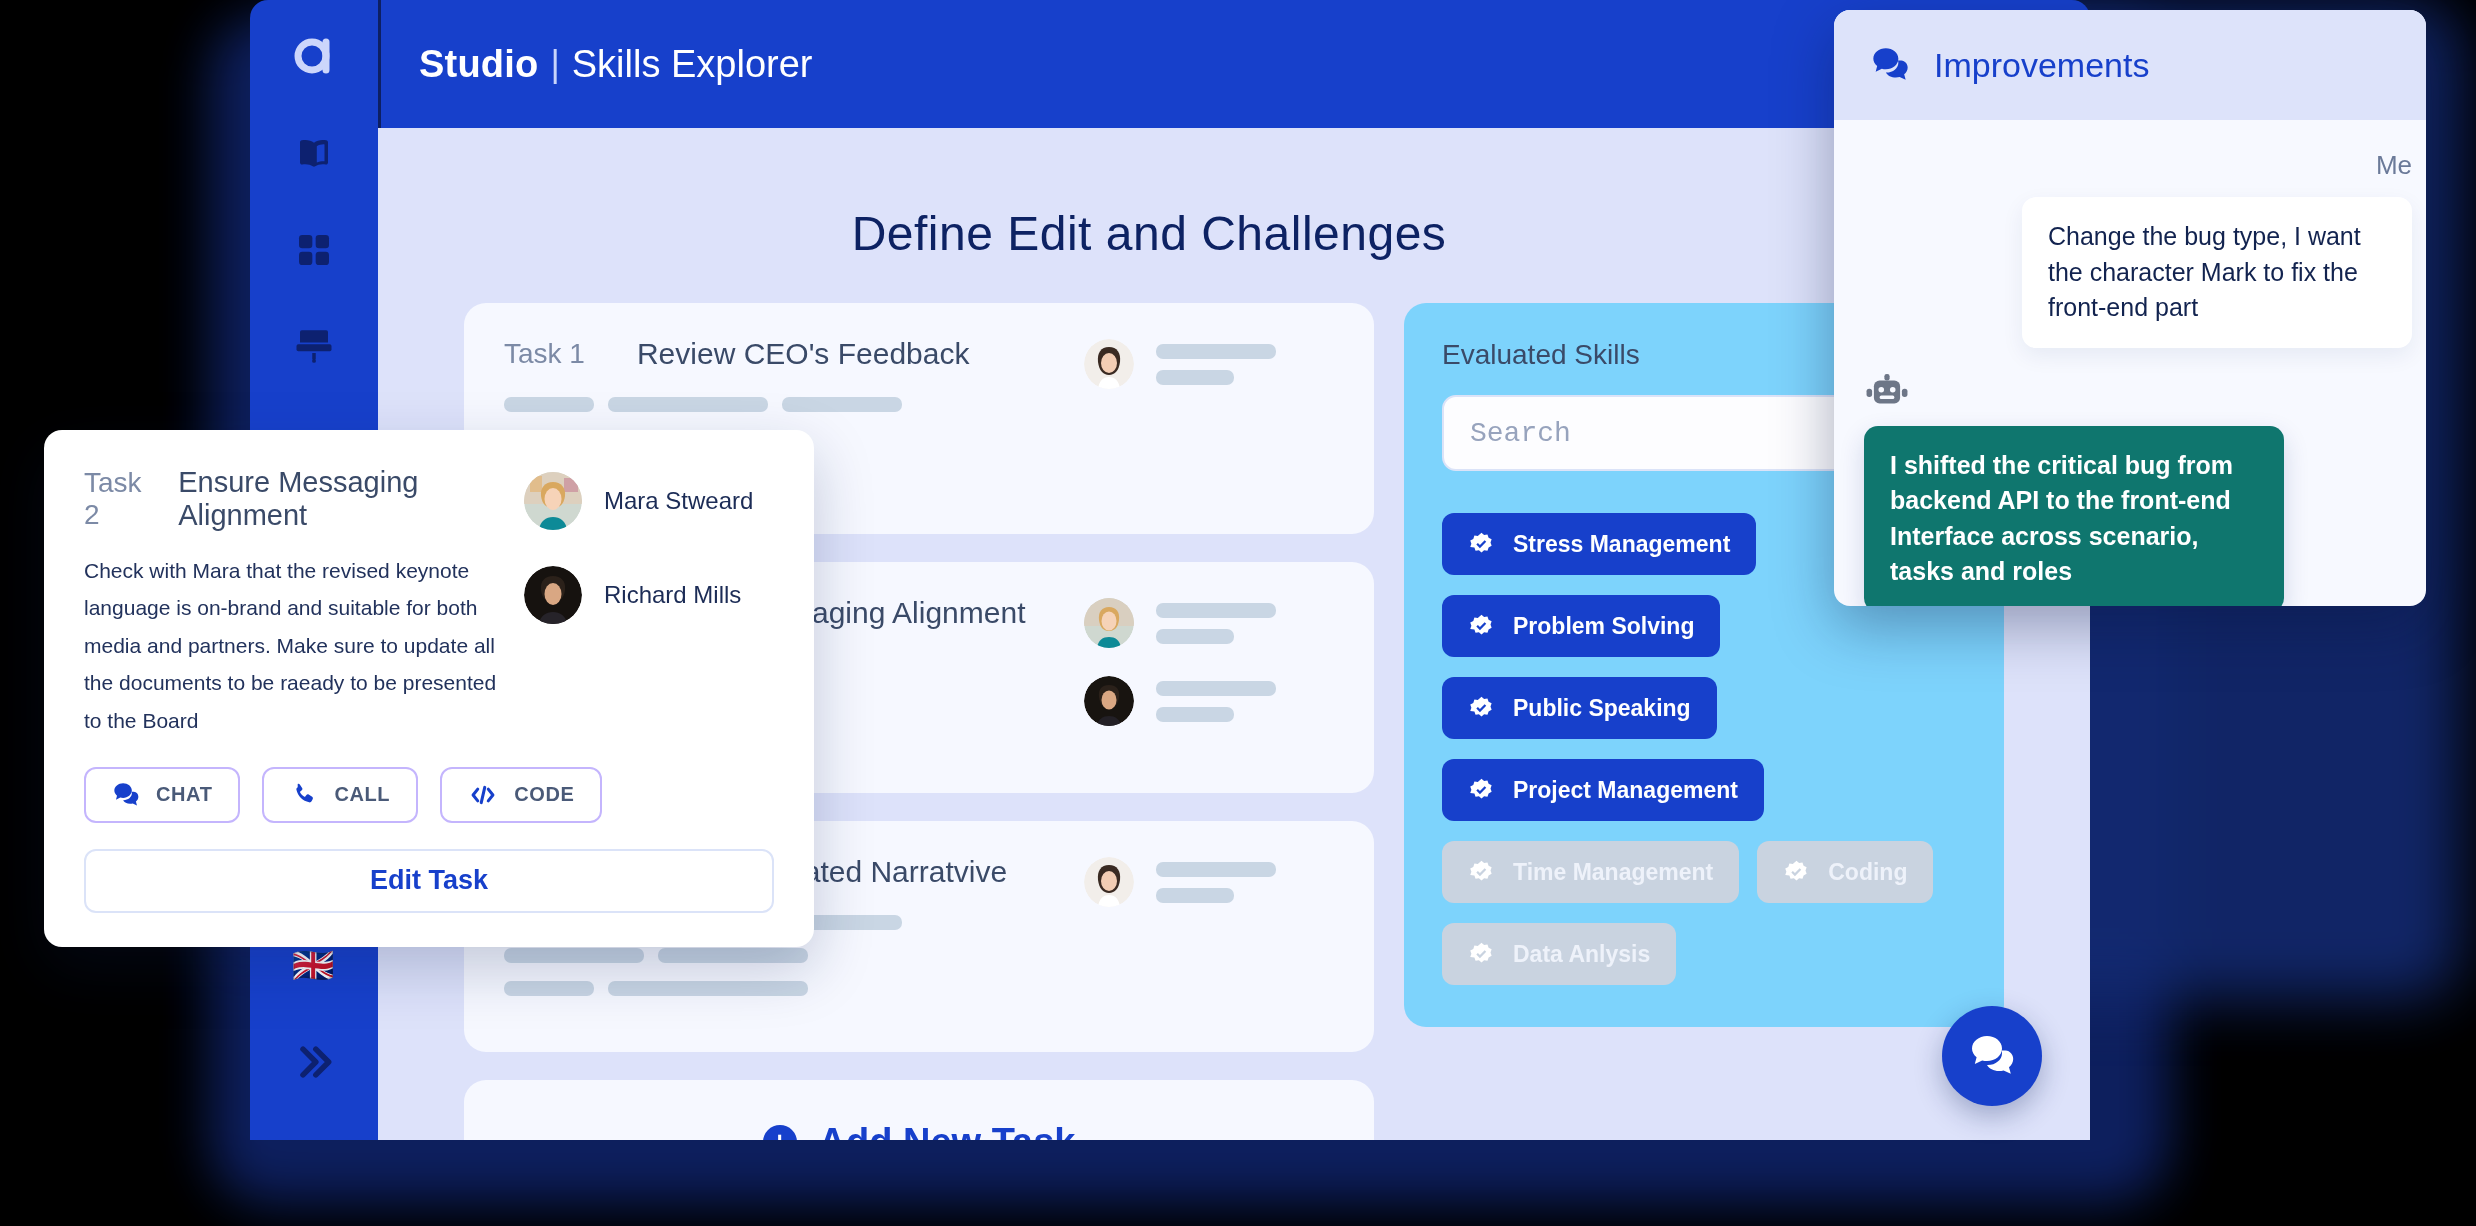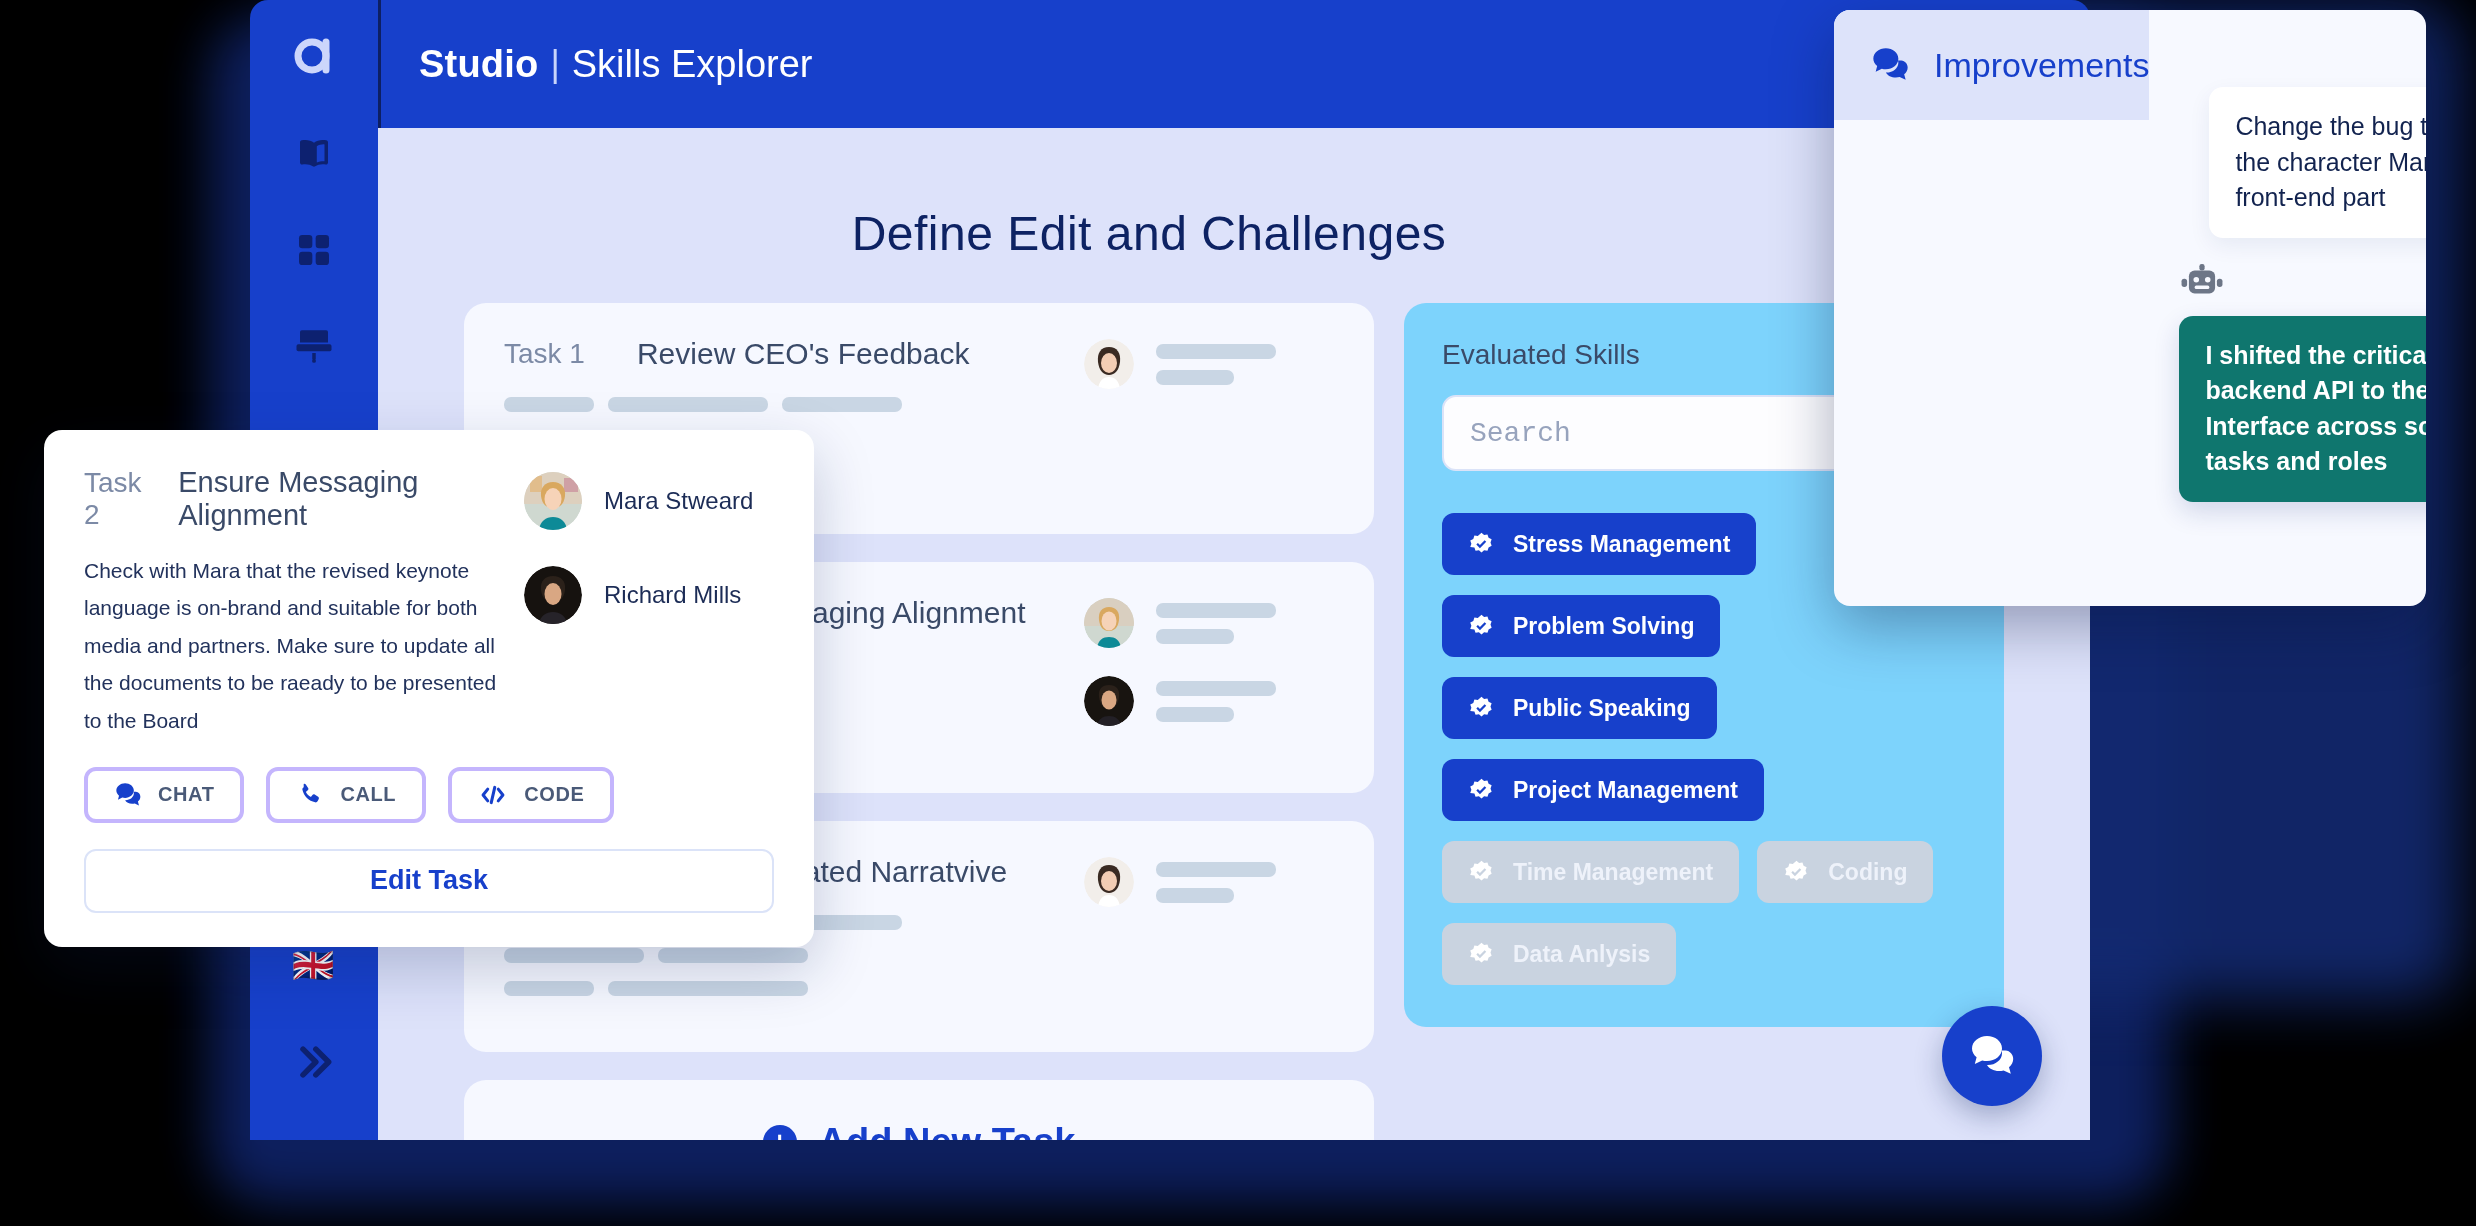--- a/index.html
+++ b/index.html
@@ -145,40 +145,40 @@
   .popup-head { display: flex; align-items: baseline; gap: 24px; margin-bottom: 20px; }
   .popup-num { color: #7c8aa6; font-size: 28px; }
   .popup-title { color: #3a4a68; font-size: 29px; font-weight: 500; }
   .popup-desc { color: #22325c; font-size: 21px; line-height: 1.78; }
   .popup-people { flex: none; width: 250px; padding-top: 6px; display: flex; flex-direction: column; gap: 36px; }
   .person { display: flex; align-items: center; gap: 22px; }
   .person .avatar { width: 58px; height: 58px; }
   .person-name { color: #1c2c56; font-size: 24px; }
   .popup-actions { display: flex; gap: 22px; margin-top: 28px; }
   .act-btn {
-    border: 4px solid #c4b5fd; border-radius: 12px;
+    border: 2px solid #c4b5fd; border-radius: 12px;
     height: 56px; display: flex; align-items: center; gap: 16px;
     padding: 0 26px; cursor: pointer; background: #fff;
   }
   .act-btn .lbl { color: #4a5a78; font-size: 20px; font-weight: bold; letter-spacing: .6px; }
   .edit-task {
     margin-top: 26px; border: 2px solid #dbe3f8; border-radius: 12px;
     height: 64px; display: flex; align-items: center; justify-content: center;
     color: #1740cb; font-size: 27px; font-weight: bold; cursor: pointer; background: #fff;
   }
 
   
   .chat-panel {
     position: absolute; left: 1834px; top: 10px;
     width: 592px; height: 596px;
     background: #f7f9ff;
     border-radius: 16px;
     box-shadow: 0 20px 60px rgba(8,20,60,.35);
     overflow: hidden; z-index: 50;
-    display: flex; flex-direction: row;
+    display: flex; flex-direction: column;
   }
   .chat-head {
     height: 110px; flex: none; background: #dde3fa;
     display: flex; align-items: center; gap: 22px; padding-left: 34px;
   }
   .chat-head .ttl { color: #1740cb; font-size: 34px; font-weight: 500; }
   .chat-body { flex: 1; padding: 30px 14px 0 30px; position: relative; }
   .msg-label { color: #6b7a99; font-size: 26px; text-align: right; margin-bottom: 16px; }
   .bubble-me {
     margin-left: auto; width: 390px;

